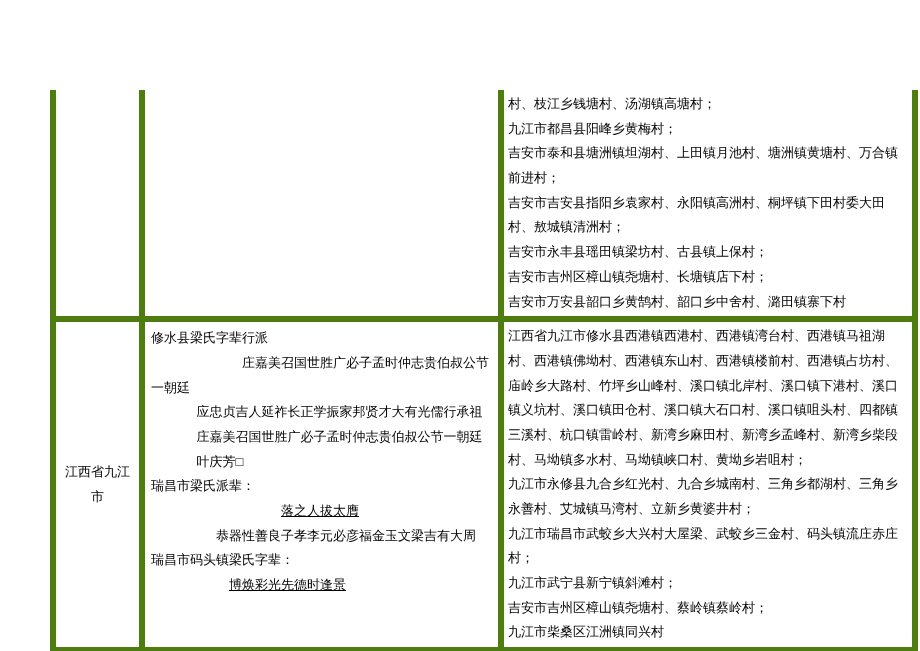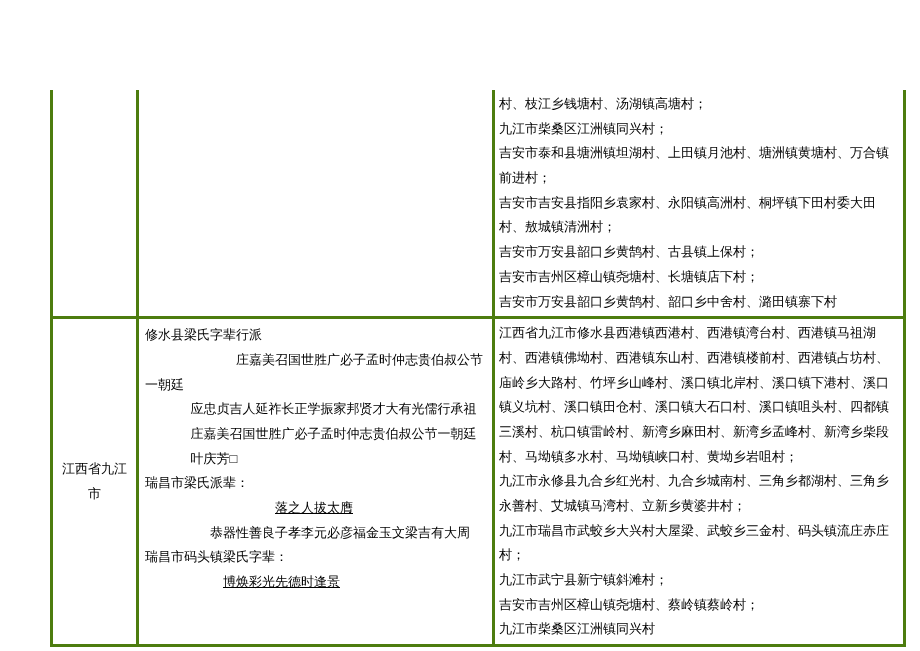--- a/index.html
+++ b/index.html
@@ -19,21 +19,21 @@
     position: relative;
   }
   table {
     border-collapse: collapse;
     width: 820px;
     margin-left: 50px;
     margin-top: 90px;
     table-layout: fixed;
   }
   td {
-    border: 3px solid #4d7c0f;
+    border: 6px solid #4d7c0f;
     vertical-align: top;
     padding: 2px 4px;
     word-break: break-all;
   }
   .col1 { width: 75px; text-align: center; vertical-align: middle; margin-left: 8px; }
   .col2 { width: 345px; }
   .col3 { width: 400px; }
   .row1 .col1, .row1 .col2 { border-top: none; }
   .row1 td { border-top: 1px solid #000; }
   .indent1 { text-indent: 7em; display:block;}
@@ -46,24 +46,24 @@
 <body>
 
 <div class="page">
   <table>
     <tbody>
         <tr class="row1">
       <td class="col1" style="border-top:none;"></td>
       <td class="col2" style="border-top:none;"></td>
       <td class="col3" style="border-top:none;">
         <p>村、枝江乡钱塘村、汤湖镇高塘村；</p>
-        <p>九江市柴桑区江洲镇同兴村；</p>
+        <p>九江市都昌县阳峰乡黄梅村；</p>
         <p>吉安市泰和县塘洲镇坦湖村、上田镇月池村、塘洲镇黄塘村、万合镇前进村；</p>
         <p>吉安市吉安县指阳乡袁家村、永阳镇高洲村、桐坪镇下田村委大田村、敖城镇清洲村；</p>
-        <p>吉安市万安县韶口乡黄鹄村、古县镇上保村；</p>
+        <p>吉安市永丰县瑶田镇梁坊村、古县镇上保村；</p>
         <p>吉安市吉州区樟山镇尧塘村、长塘镇店下村；</p>
         <p>吉安市万安县韶口乡黄鹄村、韶口乡中舍村、潞田镇寨下村</p>
       </td>
     </tr>
     <tr>
       <td class="col1">
         <span>江西省九江市</span>
       </td>
       <td class="col2">
         <div class="col2inner">

